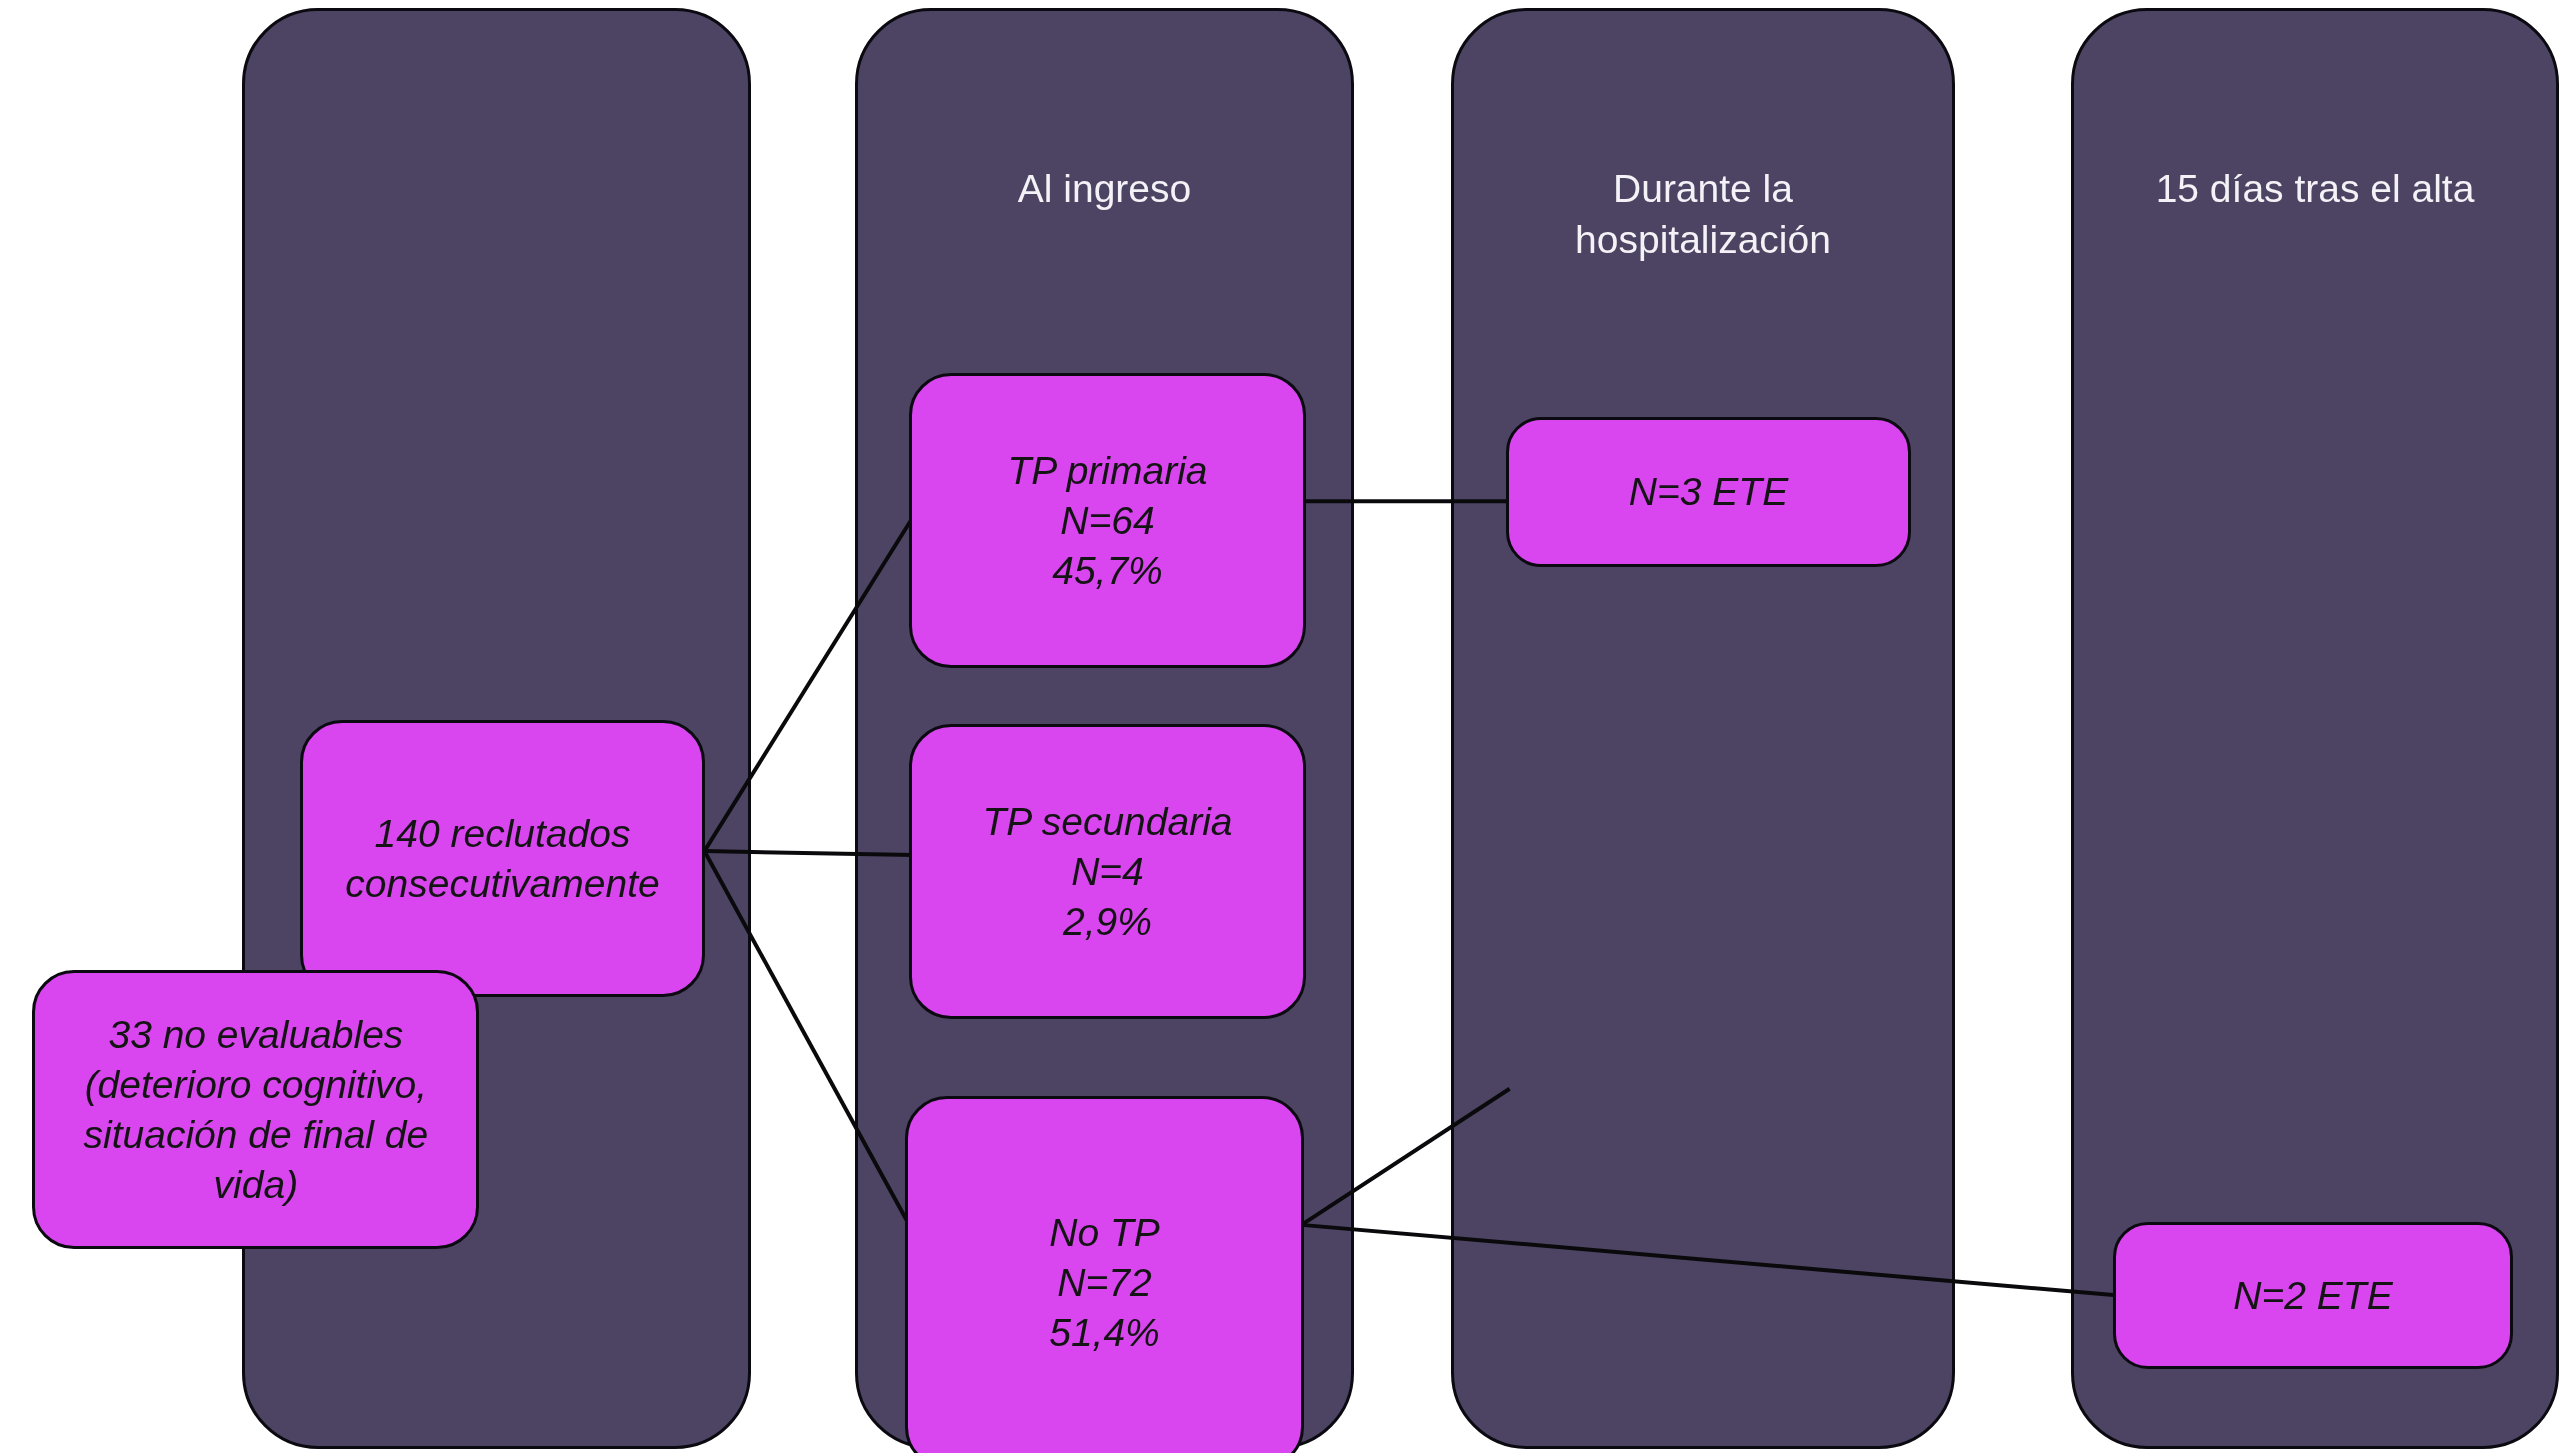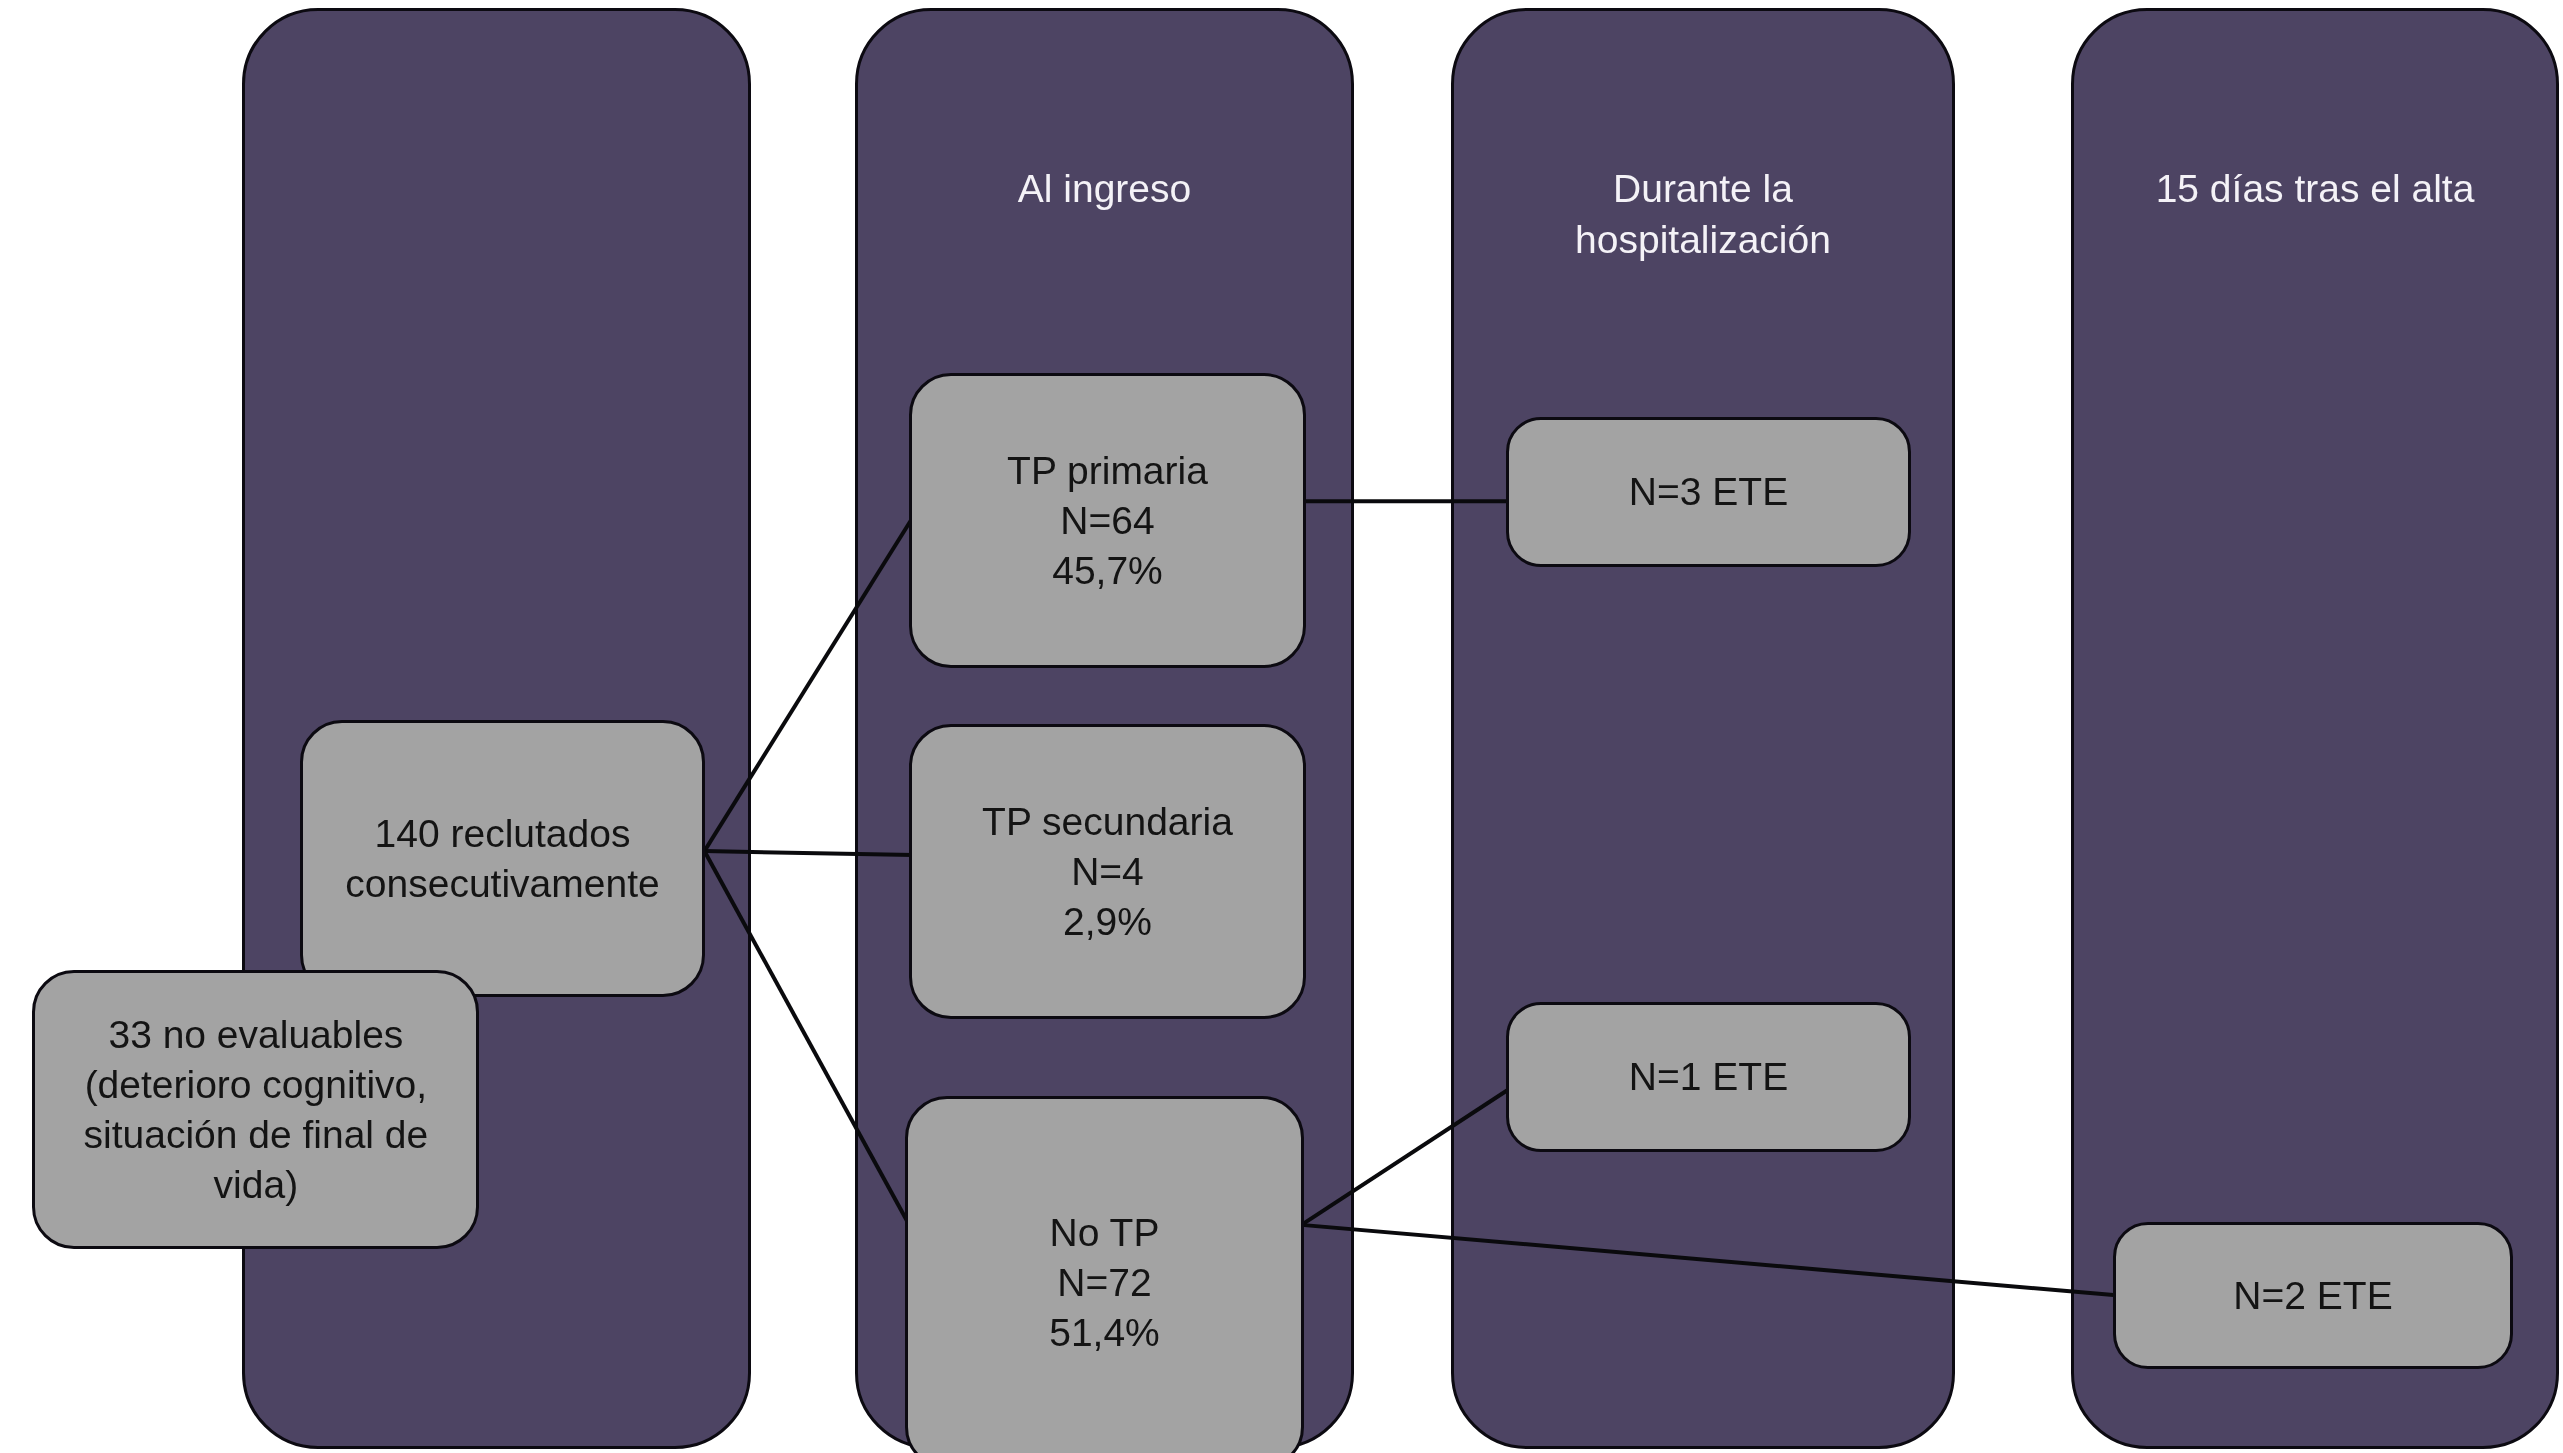--- a/index.html
+++ b/index.html
@@ -29,32 +29,33 @@
   }
   .col-header .inner{width:368px;margin:8px auto;}
   #connectors{
     position:absolute;left:0;top:0;
     width:2563px;height:1454px;
     z-index:2;
   }
   #connectors line{stroke:#0a0a0d;stroke-width:5;}
   .node{
     position:absolute;
-    background:#a3a3a3;
+    background:#d946ef;
     border:3.2px solid #0c0a11;
     box-sizing:border-box;
     display:flex;
     flex-direction:column;
     align-items:center;
     justify-content:center;
     text-align:center;
     color:#141414;
     font-size:39px;
     line-height:50px;
     z-index:4;
+    font-style:italic;
   }
   .node.under{z-index:3;}
   .r-lg{border-radius:42px;}
   .r-md{border-radius:35px;}
 </style>
 </head>
 <body>
 
 <div id="canvas">
 
@@ -115,22 +116,19 @@
   <div class="node r-lg" style="left:905px;top:1071px;width:399px;height:373px;margin-top:25px;">
     <div>No TP</div>
     <div>N=72</div>
     <div>51,4%</div>
   </div>
 
   <div class="node r-md" style="left:1506px;top:417px;width:405px;height:150px;">
     <div>N=3 ETE</div>
   </div>
 
-  <div class="node r-md" style="left:1506px;top:1002px;width:405px;height:150px;">
-    <div>N=1 ETE</div>
-  </div>
 
   <div class="node r-md" style="left:2113px;top:1222px;width:400px;height:147px;align-items:center;">
     <div>N=2 ETE</div>
   </div>
 
 </div>
 
 
 </body></html>

